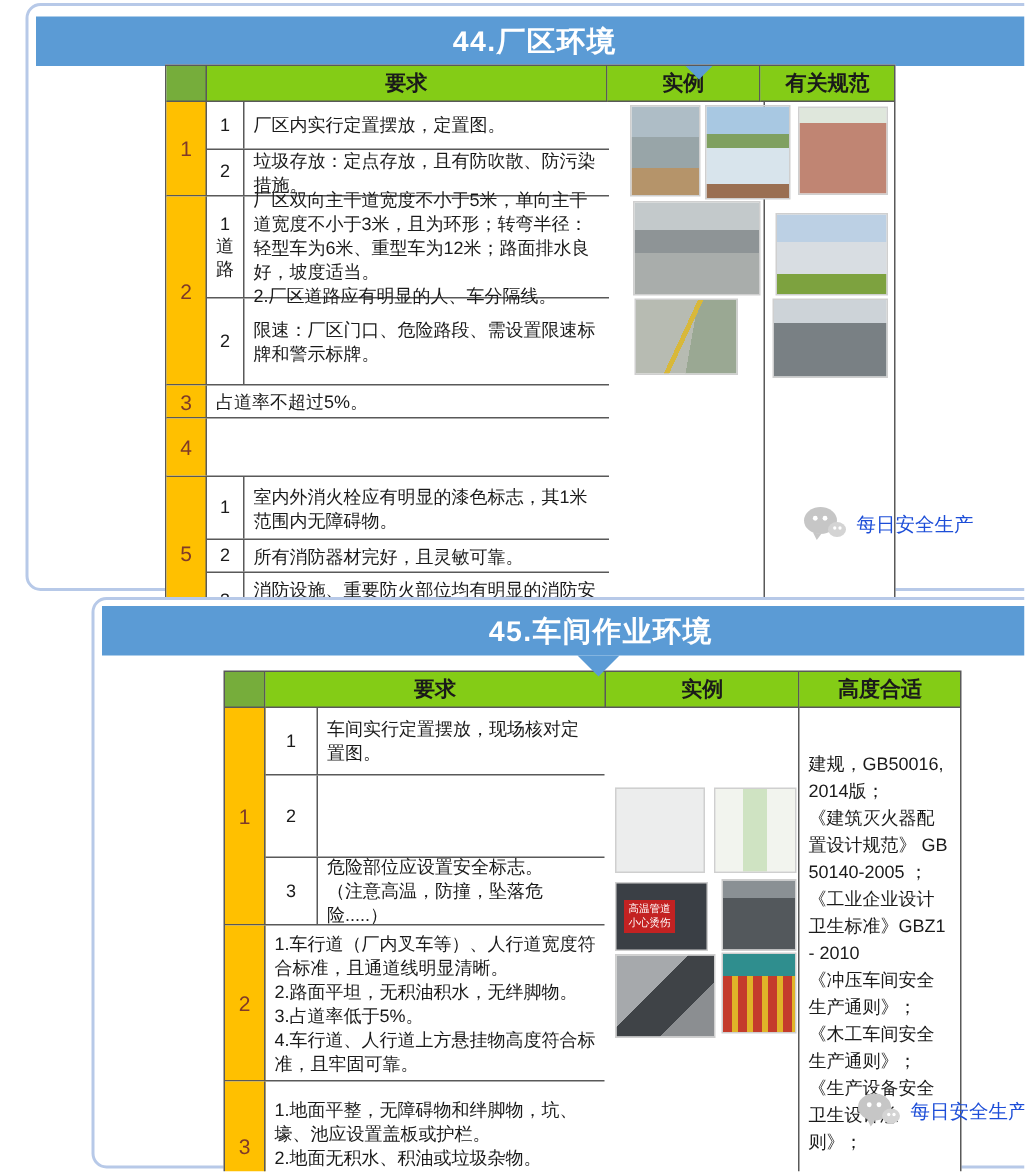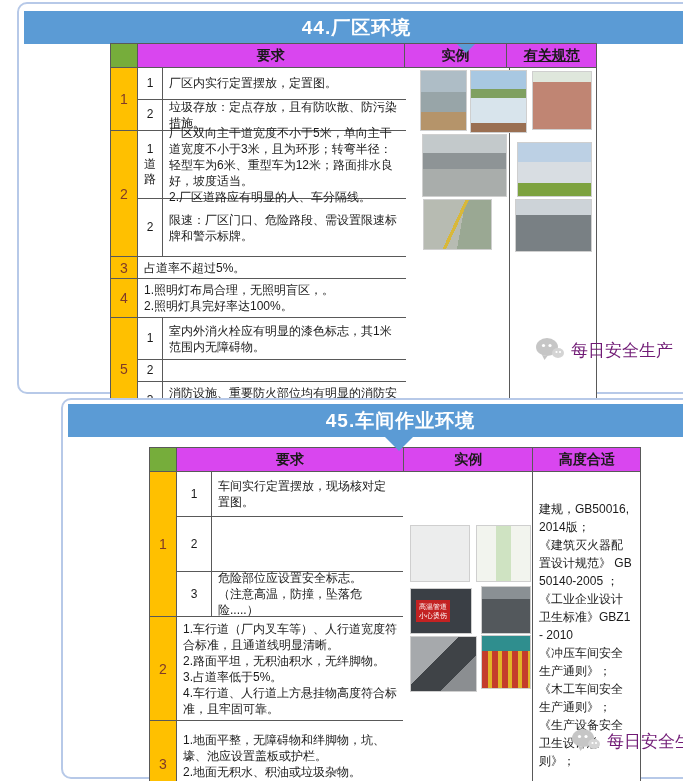--- a/index.html
+++ b/index.html
@@ -18,21 +18,21 @@
   .pointer { position:absolute; width:0; height:0; border-left:9px solid transparent; border-right:9px solid transparent; border-top:9px solid #5b9bd5; z-index:5; }
   .pt44 { left:438px; top:40px; }
   .pt45 { left:322px; top:37px; border-left-width:14px; border-right-width:14px; border-top-width:14px; }
 
   
   .tbl { position:absolute; border:1px solid #595959; background:#fff; display:flex; flex-direction:column; font-size:12px; }
   .t44 { left:91px; top:39px; width:487px; }
   .t45 { left:86px; top:47px; width:492px; }
 
   .hrow { display:flex; height:24px; font-weight:bold; font-size:14px; }
-  .hcell { display:flex; align-items:center; justify-content:center; border-right:1px solid #595959; border-bottom:1px solid #595959; background:#d946ef; }
+  .hcell { display:flex; align-items:center; justify-content:center; border-right:1px solid #595959; border-bottom:1px solid #595959; background:#84cc16; }
   .hcell:last-child { border-right:none; }
   .hcorner { background:#76ad3b; }
 
   .tbody { display:flex; flex:1; }
   .reqcol { display:flex; flex-direction:column; }
   .t44 .reqcol { width:295px; }
   .t45 .reqcol { width:255px; }
 
   .group { display:flex; border-bottom:1px solid #595959; }
   .group:last-child { border-bottom:none; }
@@ -74,42 +74,42 @@
   .pA { left:7px;  top:53px;  width:60px; height:57px; background:#eceded; }
   .pB { left:73px; top:53px;  width:55px; height:57px; background:linear-gradient(90deg,#f2f4ee 35%,#cfe3c2 35% 65%,#f2f4ee 65%); }
   .pC { left:7px;  top:116px; width:62px; height:46px; background:#3a3f45; display:flex; align-items:center; justify-content:flex-start; }
   .sign { margin-left:5px; background:#c32222; color:#fff; font-size:7px; line-height:9px; padding:2px 3px; white-space:pre-line; text-align:center; }
   .pD { left:78px; top:114px; width:50px; height:48px; background:linear-gradient(180deg,#8a9094 0 25%,#53585c 25%); }
   .pE { left:7px;  top:164px; width:67px; height:56px; background:linear-gradient(135deg,#a6a9ac 0 40%,#3f4347 40% 70%,#8b8e91 70%); }
   .pF { left:78px; top:163px; width:50px; height:54px;
         background:linear-gradient(180deg,#2f8e8e 0 28%,transparent 28%),repeating-linear-gradient(90deg,#c43c2c 0 6px,#e0b428 6px 10px); }
 
   
-  .wm { position:absolute; display:flex; align-items:center; gap:6px; color:#701a75; font-size:17px; z-index:6; }
+  .wm { position:absolute; display:flex; align-items:center; gap:6px; color:#1d4ed8; font-size:13px; z-index:6; }
   .wm44 { left:516px; top:333px; }
   .wm45 { left:508px; top:328px; }
   .wicon { width:30px; height:26px; flex:none; }
 </style>
 </head>
 <body>
 
 <div class="page">
 
   <div class="section sec44">
     <div class="titlebar">
       <span>44.厂区环境</span>
     </div>
     <div class="pointer pt44"></div>
 
     <div class="tbl t44">
       <div class="hrow">
         <div class="hcell hcorner" style="width:27px;"></div>
         <div class="hcell" style="width:268px;">要求</div>
         <div class="hcell" style="width:103px;">实例</div>
-        <div class="hcell" style="width:89px;text-decoration:underline;">有关规范</div>
+        <div class="hcell" style="width:89px;">有关规范</div>
       </div>
 
       <div class="tbody">
         <div class="reqcol">
 
           <div class="group" style="min-height:53px;">
             <div class="numcell">1</div>
             <div class="subs">
               <div class="sub" style="min-height:26px;">
                 <div class="subno">1</div>
@@ -139,33 +139,32 @@
             </div>
           </div>
 
           <div class="group" style="min-height:22px;">
             <div class="numcell">3</div>
             <div class="span-txt">占道率不超过5%。</div>
           </div>
 
           <div class="group" style="min-height:39px;">
             <div class="numcell">4</div>
-            <div class="span-txt">1.照明灯布局合理，无照明盲区，。
-2.照明灯具完好率达100%。</div>
           </div>
 
           <div class="group" style="min-height:101px;">
             <div class="numcell">5</div>
             <div class="subs">
               <div class="sub" style="min-height:42px;">
                 <div class="subno">1</div>
                 <div class="txt">室内外消火栓应有明显的漆色标志，其1米范围内无障碍物。</div>
               </div>
               <div class="sub" style="min-height:22px;">
                 <div class="subno">2</div>
+                <div class="txt">所有消防器材完好，且灵敏可靠。</div>
               </div>
               <div class="sub" style="min-height:37px;">
                 <div class="subno">3</div>
                 <div class="txt">消防设施、重要防火部位均有明显的消防安全标志。</div>
               </div>
             </div>
           </div>
 
         </div>
 

